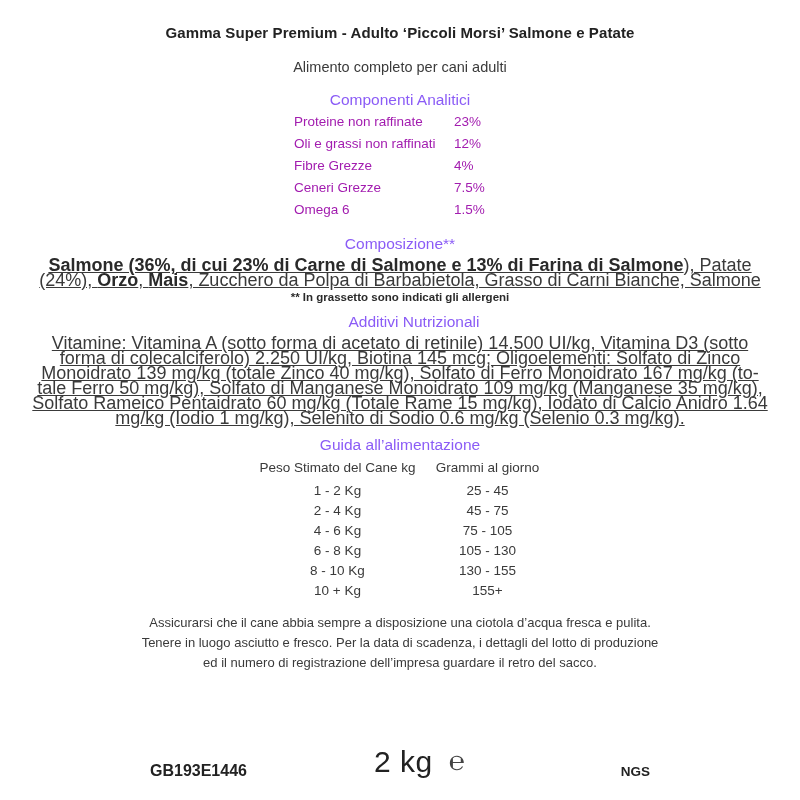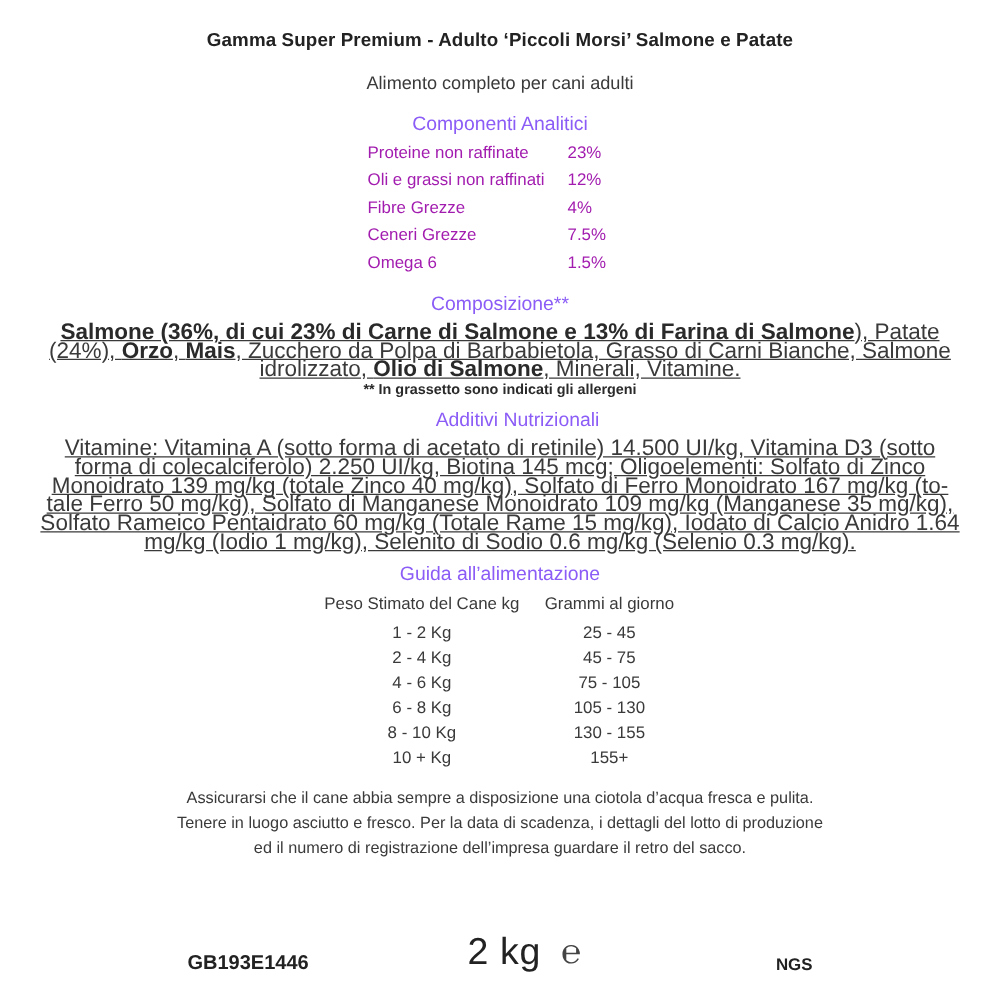--- a/index.html
+++ b/index.html
@@ -175,21 +175,20 @@
         <span class="an-label">Omega 6</span>
         <span class="an-value">1.5%</span>
       </div>
     </div>
 
   <div class="section-heading h-composizione">Composizione**</div>
 
   <div class="comp-lines" id="comp-lines">
       <div class="comp-line"><span class="bold">Salmone (36%, di cui 23% di Carne di Salmone e 13% di Farina di Salmone</span><span>), Patate</span></div>
       <div class="comp-line"><span>(24%), </span><span class="bold">Orzo</span><span>, </span><span class="bold">Mais</span><span>, Zucchero da Polpa di Barbabietola, Grasso di Carni Bianche, Salmone</span></div>
-      <div class="comp-line"><span>idrolizzato, </span><span class="bold">Olio di Salmone</span><span>, Minerali, Vitamine.</span></div>
     </div>
 
   <div class="comp-note">** In grassetto sono indicati gli allergeni</div>
 
   <div class="section-heading h-additivi">Additivi Nutrizionali</div>
 
   <div class="add-lines" id="add-lines">
       <div class="add-line">Vitamine: Vitamina A (sotto forma di acetato di retinile) 14.500 UI/kg, Vitamina D3 (sotto</div>
       <div class="add-line">forma di colecalciferolo) 2.250 UI/kg, Biotina 145 mcg; Oligoelementi: Solfato di Zinco</div>
       <div class="add-line">Monoidrato 139 mg/kg (totale Zinco 40 mg/kg), Solfato di Ferro Monoidrato 167 mg/kg (to-</div>

